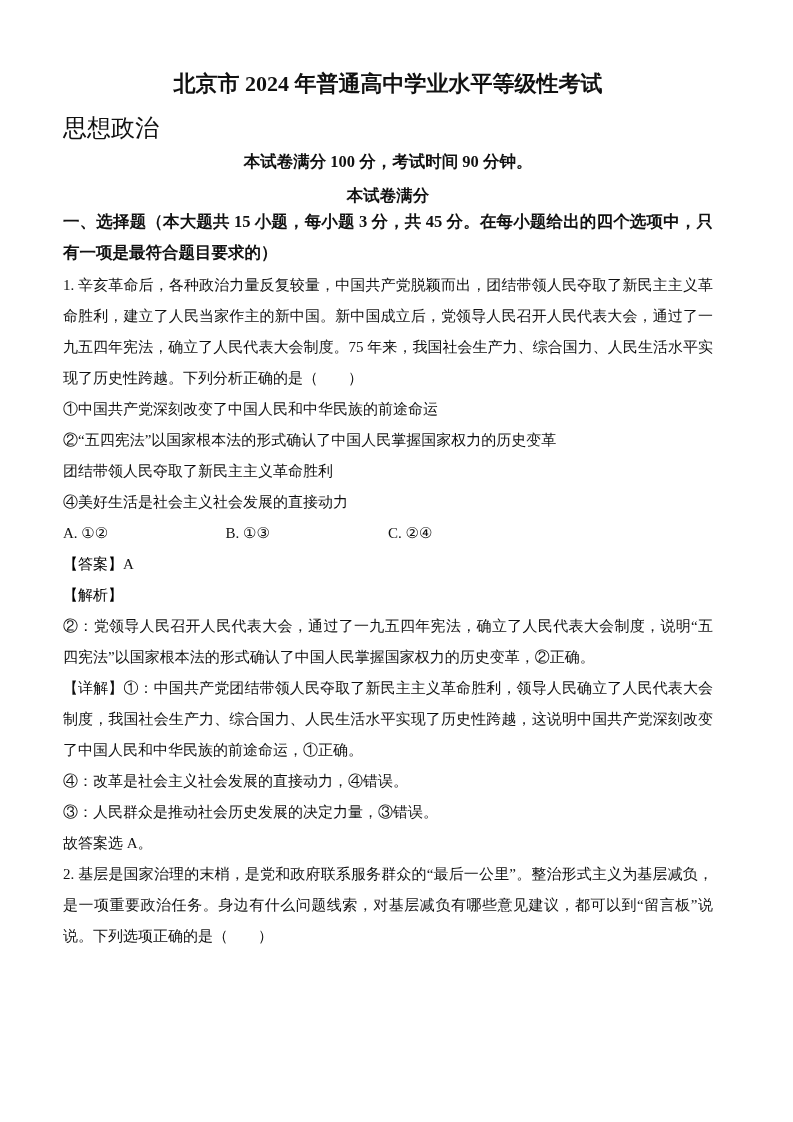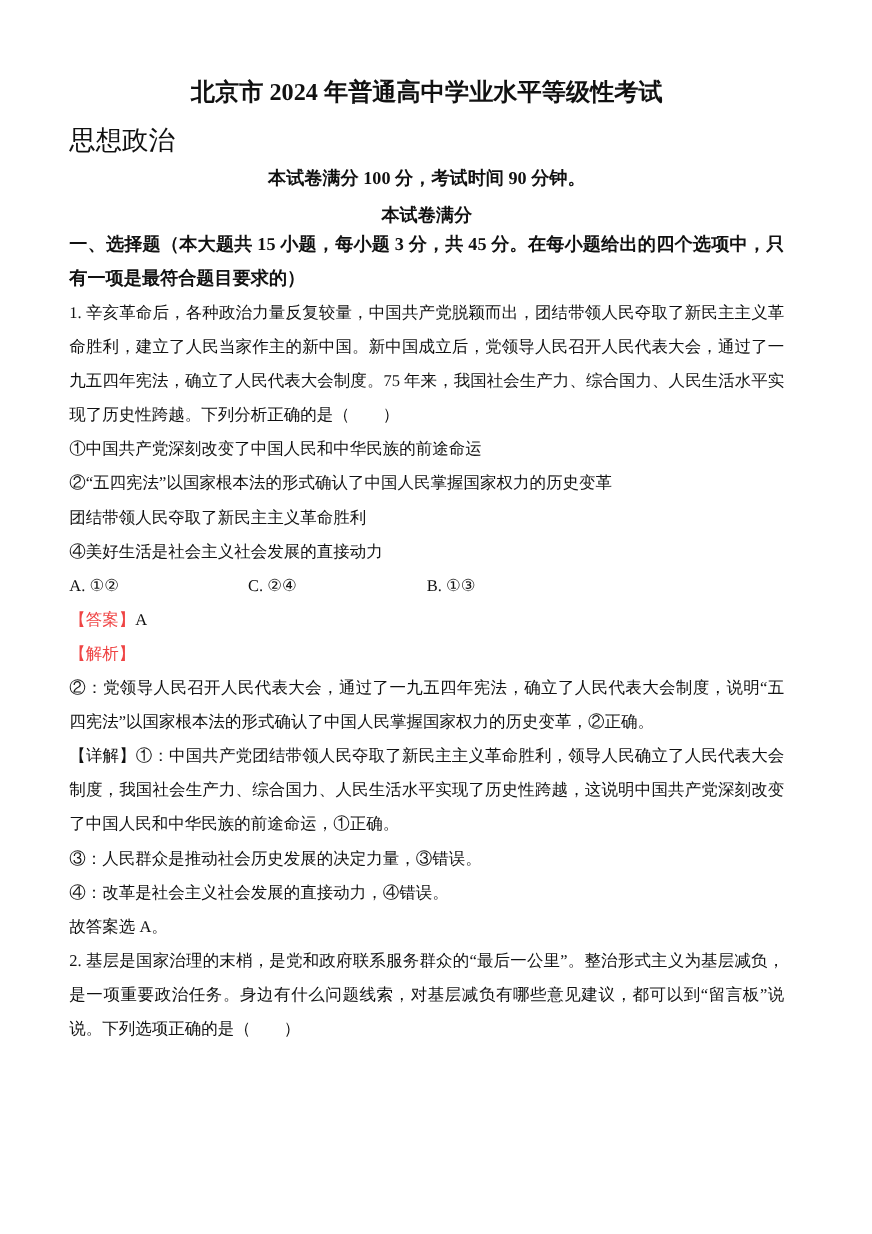--- a/index.html
+++ b/index.html
@@ -66,21 +66,21 @@
     text-align: left;
   }
   .options-row {
     display: grid;
     grid-template-columns: repeat(4, 1fr);
     font-size: 15px;
     line-height: 31px;
     margin: 0;
   }
   .blue-label {
-    color: #ef4444;
+    color: #000000;
   }
 </style>
 </head>
 <body>
 
 <div class="page">
 
   <h1 class="doc-title">北京市 2024 年普通高中学业水平等级性考试</h1>
 
   <h2 class="doc-subject">思想政治</h2>
@@ -96,39 +96,39 @@
   <p class="body-par no-justify">①中国共产党深刻改变了中国人民和中华民族的前途命运</p>
 
   <p class="body-par no-justify">②“五四宪法”以国家根本法的形式确认了中国人民掌握国家权力的历史变革</p>
 
   <p class="body-par no-justify">团结带领人民夺取了新民主主义革命胜利</p>
 
   <p class="body-par no-justify">④美好生活是社会主义社会发展的直接动力</p>
 
   <div class="options-row">
     <span>A. ①②</span>
+    <span>B. ①③</span>
     <span>C. ②④</span>
-    <span>B. ①③</span>
   </div>
 
   <p class="body-par no-justify">
     <span class="blue-label">【答案】</span><span>A</span>
   </p>
 
   <p class="body-par no-justify">
     <span class="blue-label">【解析】</span>
   </p>
 
   <p class="body-par">②：党领导人民召开人民代表大会，通过了一九五四年宪法，确立了人民代表大会制度，说明“五四宪法”以国家根本法的形式确认了中国人民掌握国家权力的历史变革，②正确。</p>
 
   <p class="body-par">
     <span>【详解】</span><span>①：中国共产党团结带领人民夺取了新民主主义革命胜利，领导人民确立了人民代表大会制度，我国社会生产力、综合国力、人民生活水平实现了历史性跨越，这说明中国共产党深刻改变了中国人民和中华民族的前途命运，①正确。</span>
   </p>
 
+  <p class="body-par no-justify">④：改革是社会主义社会发展的直接动力，④错误。</p>
+
   <p class="body-par no-justify">③：人民群众是推动社会历史发展的决定力量，③错误。</p>
-
-  <p class="body-par no-justify">④：改革是社会主义社会发展的直接动力，④错误。</p>
 
   <p class="body-par no-justify">故答案选 A。</p>
 
   <p class="body-par">2. 基层是国家治理的末梢，是党和政府联系服务群众的“最后一公里”。整治形式主义为基层减负，是一项重要政治任务。身边有什么问题线索，对基层减负有哪些意见建议，都可以到“留言板”说说。下列选项正确的是（　　）</p>
 
 </div>
 
 </body></html>

